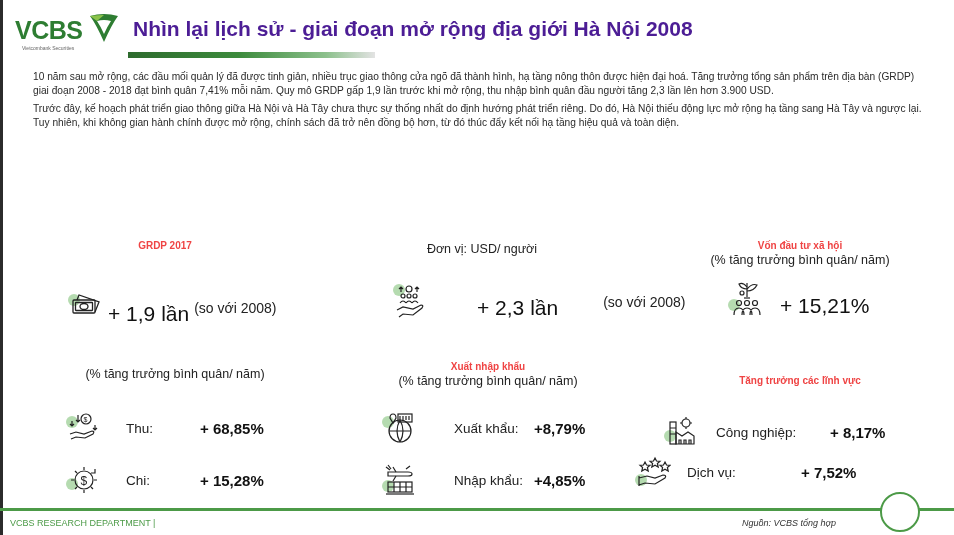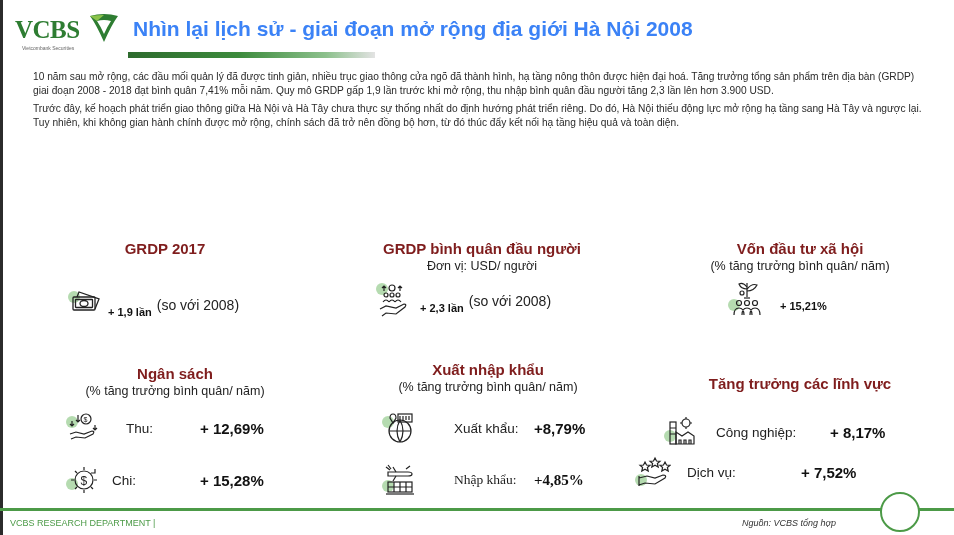--- a/index.html
+++ b/index.html
@@ -1,35 +1,35 @@
 <!DOCTYPE html>
 <html><head>
 <meta charset="utf-8">
 <style>
   * { box-sizing: border-box; margin: 0; padding: 0; }
   html, body { width: 954px; height: 535px; background: #ffffff; overflow: hidden; }
   body { font-family: "Liberation Sans", sans-serif; color: #1a1a1a; position: relative; }
   .left-edge { position: absolute; left: 0; top: 0; width: 3px; height: 535px; background: #2b2b2b; }
   .logo { position: absolute; left: 15px; top: 12px; width: 110px; height: 40px; }
-  .logo-text { position: absolute; left: 0; top: 4px; font-size: 25px; font-weight: bold; color: #2e7d32; letter-spacing: -0.5px; font-family: Liberation Serif, serif; }
+  .logo-text { position: absolute; left: 0; top: 4px; font-size: 25px; font-weight: bold; color: #2e7d32; letter-spacing: -0.5px; }
   .logo-sub { position: absolute; left: 7px; top: 33px; font-size: 5px; color: #666; }
   .logo-mark { position: absolute; left: 73px; top: 2px; }
-  .title { position: absolute; left: 133px; top: 17px; font-size: 21px; font-weight: bold; color: #3b82f6; white-space: nowrap; }
+  .title { position: absolute; left: 133px; top: 17px; font-size: 21px; font-weight: bold; color: #4c1d95; white-space: nowrap; }
   .title-bar2 { position: absolute; left: 128px; top: 52px; width: 247px; height: 6px;
     background: linear-gradient(to right, #2e6b2e 0%, #3d8b3d 45%, #8cc08c 80%, #e3e3e3 100%); }
   .intro { position: absolute; left: 33px; top: 70px; width: 895px; font-size: 10.2px; line-height: 13.5px; color: #2a2a2a; }
   .intro h3 { font-size: 10.5px; font-weight: bold; margin-bottom: 4px; color: #111; }
   .intro p { margin-bottom: 5px; }
   .intro .conclusion { margin-top: 18px; }
   .intro b { color: #111; }
   .card { position: absolute; text-align: center; }
-  .card .ctitle { font-size: 15px; font-weight: bold; color: #7f1d1d; white-space: nowrap; }
+  .card .ctitle { font-size: 10px; font-weight: bold; color: #ef4444; white-space: nowrap; }
   .card .csub { font-size: 12.5px; color: #222; margin-top: 2px; white-space: nowrap; }
   .metric { position: absolute; display: flex; align-items: center; white-space: nowrap; }
-  .metric .val { font-size: 11px; font-weight: bold; color: #111; margin-top: 13px; }
+  .metric .val { font-size: 21px; font-weight: normal; color: #111; margin-top: 13px; }
   .metric .note { font-size: 14px; color: #222; margin-left: 5px; }
   .icon-wrap { position: relative; width: 34px; height: 32px; }
   .dot { position: absolute; width: 12px; height: 12px; border-radius: 50%; background: #a8d5a2; opacity: 0.85; }
   .icon-wrap svg { position: absolute; left: 2px; top: 0; }
   .row { position: absolute; display: flex; align-items: center; white-space: nowrap; }
   .row .lbl { font-size: 13.5px; color: #222; }
   .row .num { font-size: 15px; font-weight: bold; color: #111; position: absolute; }
   .footer-line { position: absolute; left: 0; top: 508px; width: 954px; height: 3px; background: #4c9a47; }
   .footer-left { position: absolute; left: 10px; top: 518px; font-size: 9px; color: #4c9a47; }
   .footer-right { position: absolute; left: 742px; top: 518px; font-size: 9px; font-style: italic; color: #333; }
@@ -68,24 +68,23 @@
       <path d="M7 8 L9 3 L29 10 L25 20"></path>
       <ellipse cx="14" cy="14.5" rx="4" ry="3"></ellipse>
       <rect x="5.5" y="10.5" width="17" height="8" rx="0.5"></rect>
     </svg>
   </div>
   <span class="val" style="margin-left:6px;">+ 1,9 lần</span>
   <span class="note">(so với 2008)</span>
 </div>
 
 <div class="card" style="left:372px; top:240px; width:220px;">
-  <div class="ctitle">GRDP bình quân đầu người</div>
   <div class="csub">Đơn vị: USD/ người</div>
 </div>
-<div class="metric" style="left:376px; top:283px;">
+<div class="metric" style="left:393px; top:283px;gap:40px;">
   <div class="icon-wrap" style="height:36px;">
     <div class="dot" style="left:0; top:0;"></div>
     <svg width="32" height="36" viewBox="0 0 32 36" fill="none" stroke="#222" stroke-width="1.2">
       <path d="M6 8 V3 M4 5 L6 3 L8 5"></path>
       <circle cx="14" cy="5" r="3"></circle>
       <path d="M22 8 V3 M20 5 L22 3 L24 5"></path>
       <circle cx="8" cy="12" r="2"></circle>
         <circle cx="14" cy="12" r="2"></circle>
         <circle cx="20" cy="12" r="2"></circle>
       <path d="M5 19 Q8 15 11 19 M11 19 Q14 15 17 19 M17 19 Q20 15 23 19"></path>
@@ -112,49 +111,48 @@
       <circle cx="9" cy="24" r="2.5"></circle>
         <circle cx="17" cy="24" r="2.5"></circle>
         <circle cx="25" cy="24" r="2.5"></circle>
       <path d="M4 36 Q4 29 9 29 Q14 29 14 36 M12 36 Q12 29 17 29 Q22 29 22 36 M20 36 Q20 29 25 29 Q30 29 30 36"></path>
     </svg>
   </div>
   <span class="val" style="margin-left:18px;">+ 15,21%</span>
 </div>
 
 <div class="card" style="left:70px; top:365px; width:210px;">
-  <div class="ctitle">Ngân sách</div>
   <div class="csub">(% tăng trưởng bình quân/ năm)</div>
 </div>
 <div class="row" style="left:66px; top:412px; width:240px;">
   <div class="icon-wrap">
     <div class="dot" style="left:0; top:4px;"></div>
     <svg width="32" height="30" viewBox="0 0 32 30" fill="none" stroke="#222" stroke-width="1.2">
       <path d="M4 9 V14 M2 12 L4 14 L6 12"></path>
       <path d="M10 3 V10 M8 8 L10 10 L12 8"></path>
       <circle cx="18" cy="7" r="5"></circle>
       <text x="15.5" y="10" font-size="7" fill="#222" stroke="none" font-family="Liberation Sans, sans-serif">$</text>
       <path d="M27 13 V18 M25 16 L27 18 L29 16"></path>
       <path d="M2 22 L8 20 L16 22 L24 19 Q27 19 25 22 L17 26 L8 25 L3 27"></path>
     </svg>
   </div>
   <span class="lbl" style="margin-left:26px;">Thu:</span>
-  <span class="num" style="left:134px;">+ 12,69%</span>
+  <span class="num" style="left:134px;">+ 68,85%</span>
 </div>
 <div class="row" style="left:66px; top:464px; width:240px;">
   <div class="icon-wrap">
     <div class="dot" style="left:0; top:14px;"></div>
     <svg width="32" height="32" viewBox="0 0 32 32" fill="none" stroke="#222" stroke-width="1.2">
       <circle cx="16" cy="16" r="9"></circle>
       <path d="M16 3 V6 M16 26 V29 M3 16 H6 M26 16 H29 M7 7 L9 9 M23 23 L25 25 M7 25 L9 23"></path>
       <path d="M23 9 L27 9 L27 5"></path>
       <text x="12.5" y="21" font-size="12" fill="#222" stroke="none" font-family="Liberation Sans, sans-serif">$</text>
     </svg>
   </div>
-  <span class="lbl" style="margin-left:12px;">Chi:</span>
+  <span class="lbl" style="margin-left:26px;">Chi:</span>
   <span class="num" style="left:134px;">+ 15,28%</span>
 </div>
 
 <div class="card" style="left:378px; top:361px; width:220px;">
   <div class="ctitle">Xuất nhập khẩu</div>
   <div class="csub">(% tăng trưởng bình quân/ năm)</div>
 </div>
 <div class="row" style="left:382px; top:412px; width:220px;">
   <div class="icon-wrap">
     <div class="dot" style="left:0; top:4px;"></div>
@@ -162,21 +160,21 @@
       <circle cx="16" cy="19" r="11"></circle>
       <path d="M5 19 H27 M16 8 Q10 19 16 30 M16 8 Q22 19 16 30"></path>
       <path d="M6 6 Q6 2 9 2 Q12 2 12 6 L9 11 Z"></path>
       <rect x="14" y="2" width="14" height="8"></rect>
       <path d="M16 4 V8 M19 4 V8 M22 4 V8 M25 4 V8"></path>
     </svg>
   </div>
   <span class="lbl" style="margin-left:38px;">Xuất khẩu:</span>
   <span class="num" style="left:152px;">+8,79%</span>
 </div>
-<div class="row" style="left:382px; top:464px; width:220px;font-family:Liberation Serif, serif;">
+<div class="row" style="left:382px; top:464px; width:220px;">
   <div class="icon-wrap">
     <div class="dot" style="left:0; top:16px;"></div>
     <svg width="32" height="32" viewBox="0 0 32 32" fill="none" stroke="#222" stroke-width="1.2">
       <path d="M4 8 L24 8 Q28 8 28 10 Q28 12 24 12 L4 12 Z"></path>
       <path d="M12 8 L9 3 M12 12 L9 17 M22 5 L26 2"></path>
       <path d="M2 3 L6 6 M4 1 L7 5"></path>
       <rect x="4" y="18" width="24" height="10"></rect>
       <path d="M4 23 H28 M10 18 V28 M16 18 V28 M22 18 V28"></path>
       <path d="M2 30 H30"></path>
     </svg>

